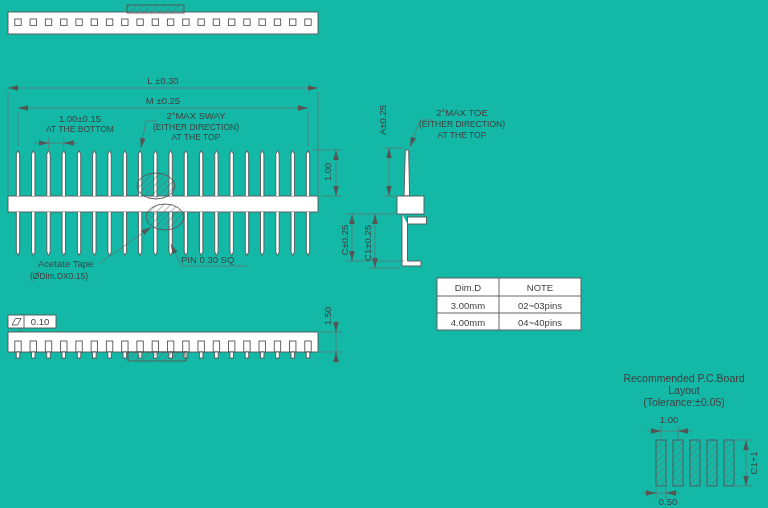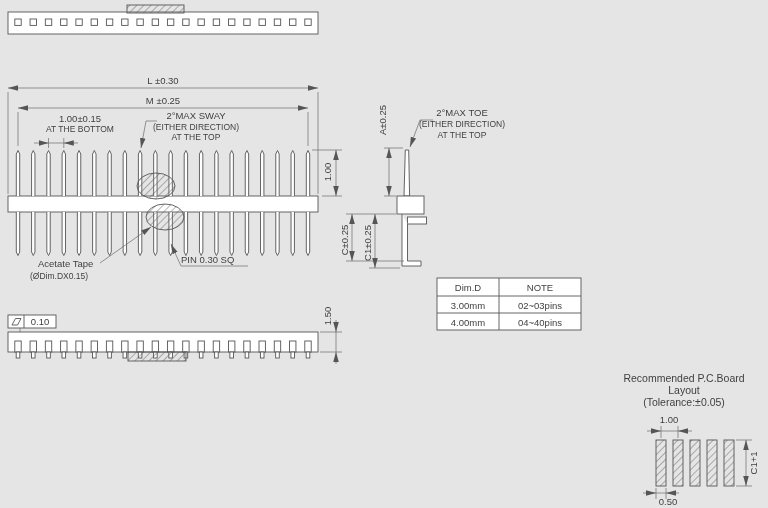--- a/index.html
+++ b/index.html
@@ -1,16 +1,16 @@
 <!DOCTYPE html>
 <html><head>
 <meta charset="utf-8">
 <style>
   html,body{margin:0;padding:0;background:#ffffff;}
-  #stage{position:relative;width:768px;height:508px;background:#e5e5e5;overflow:hidden;}
+  #stage{position:relative;width:768px;height:508px;background:#14b8a6;overflow:hidden;}
   svg text{fill:#3f3f3f;font-family:"Liberation Sans",sans-serif;font-size:9.5px;}
   svg text.sm{font-size:8.5px;}
   svg text.big{font-size:10.5px;}
   .mid{text-anchor:middle;}
   .ln{fill:#ffffff;stroke:#555555;stroke-width:0.9;}
   .pin{fill:#ffffff;stroke:#555555;stroke-width:0.9;}
   .hatched{fill:url(#hatch);stroke:#555555;stroke-width:0.9;}
   .dim{stroke:#6a6a6a;stroke-width:0.7;fill:none;}
   .obj{stroke:#555555;stroke-width:0.9;fill:none;}
 </style>

